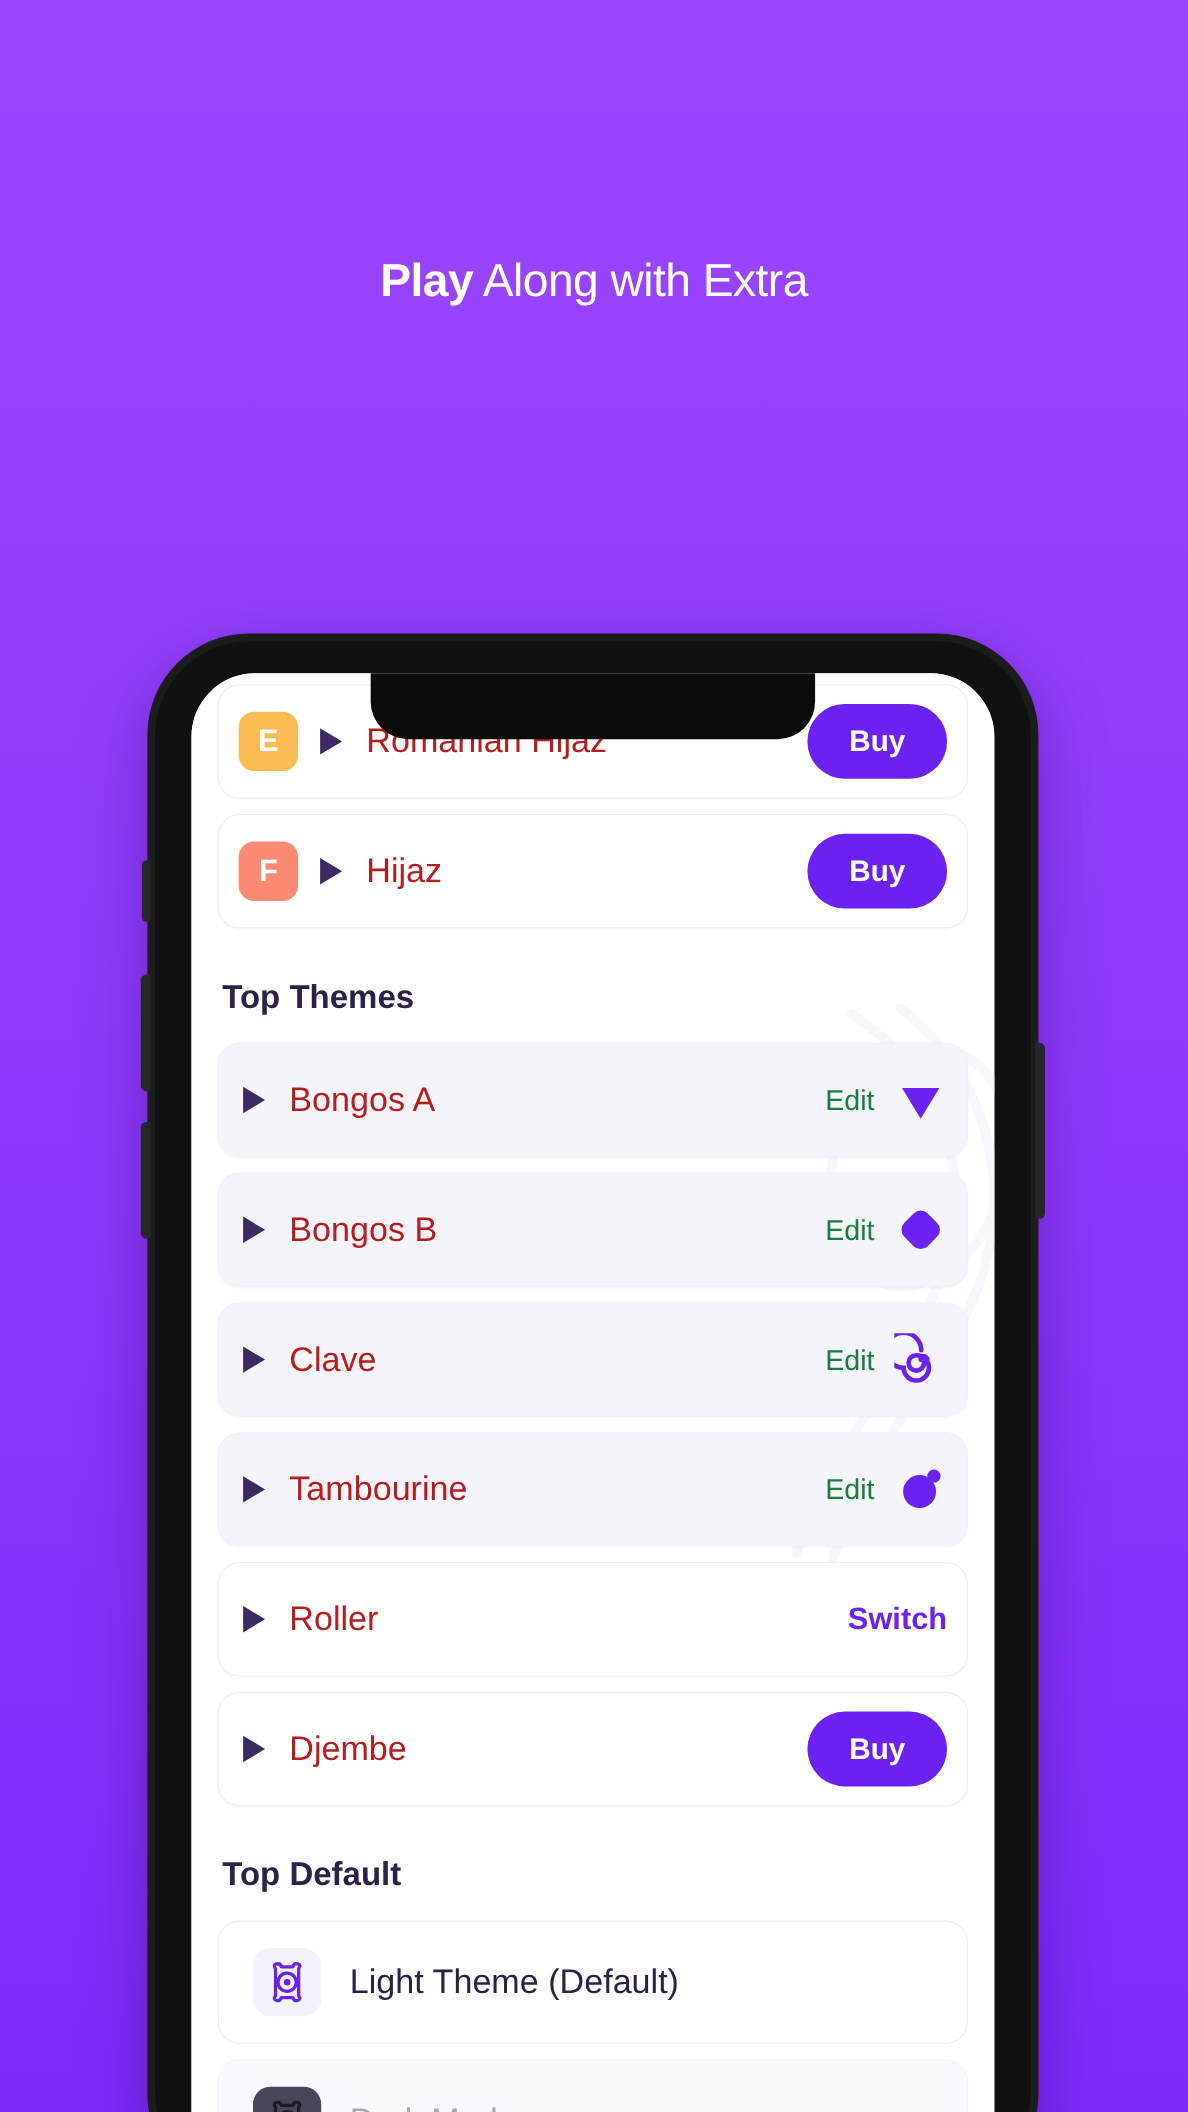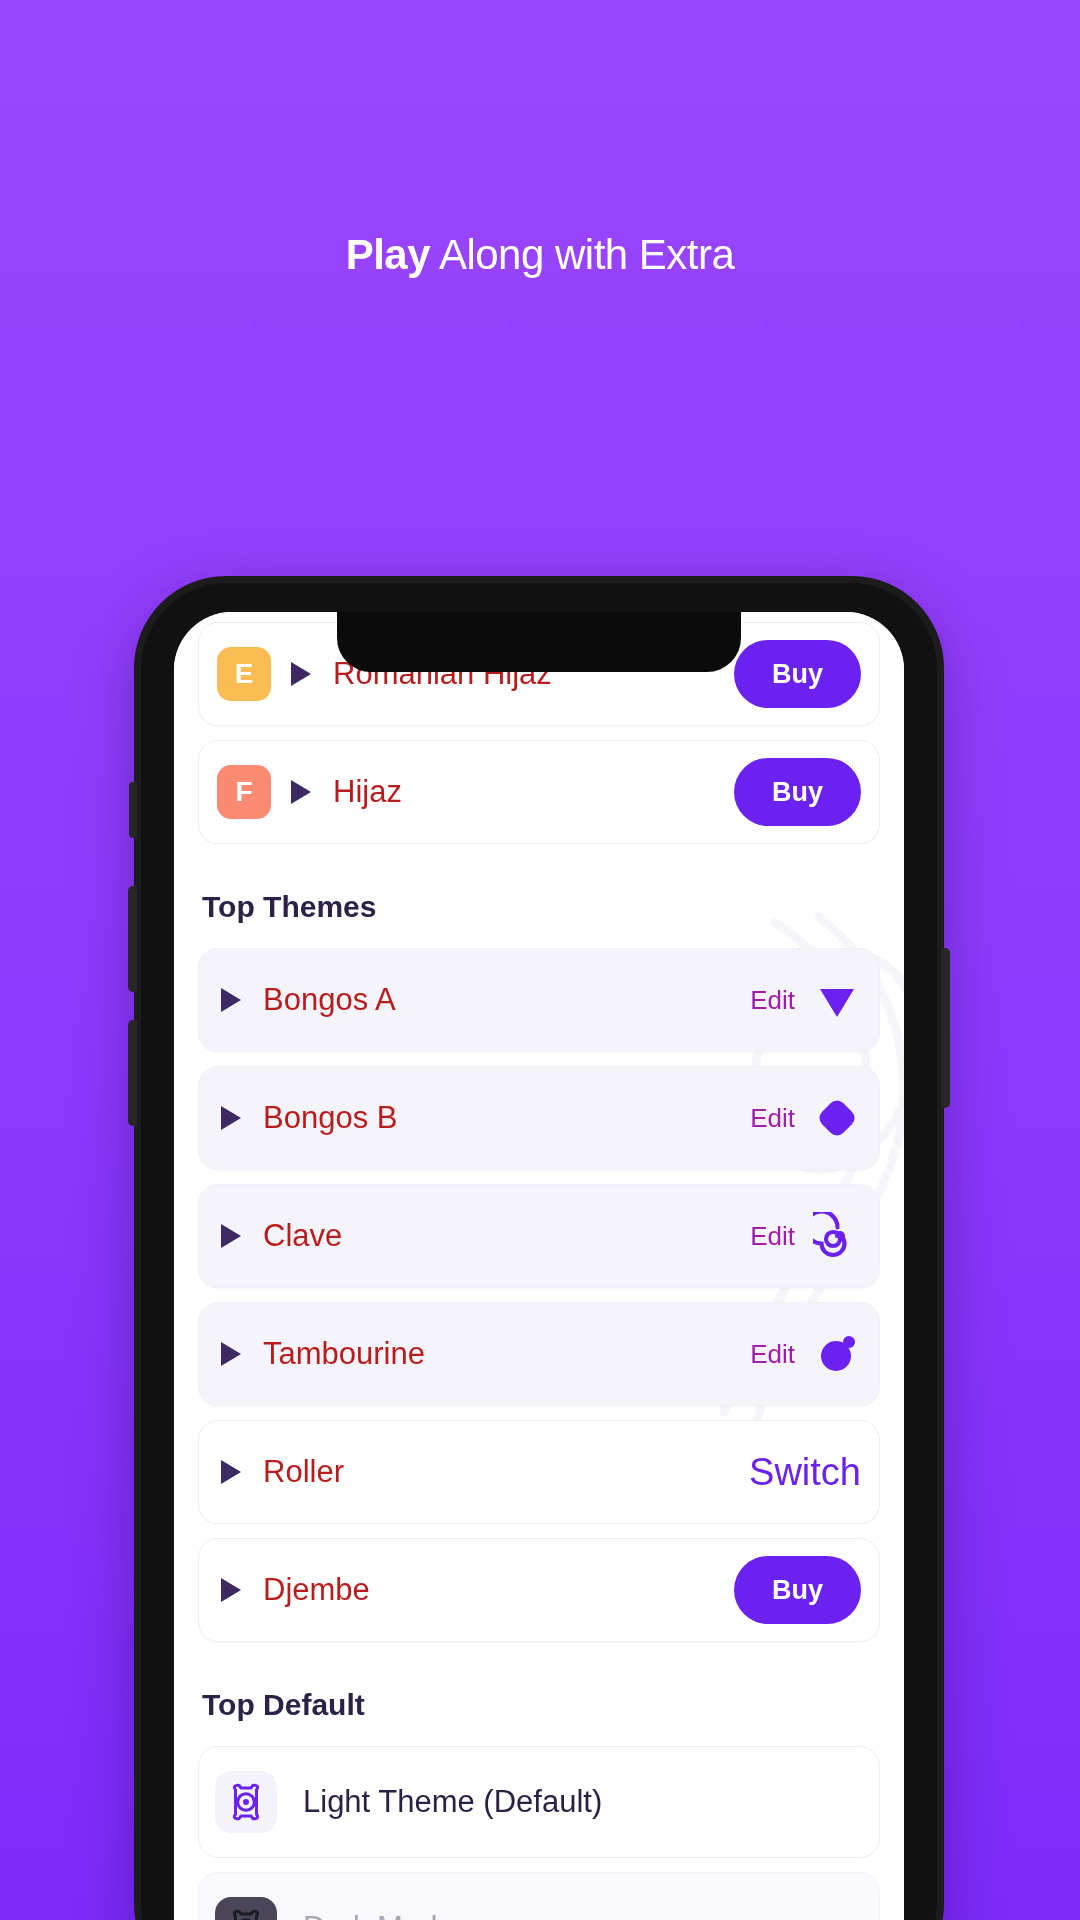--- a/index.html
+++ b/index.html
@@ -108,37 +108,37 @@
   .buy-btn{
     background:#6b21f0;
     color:#ffffff;
     font-size:27px; font-weight:700;
     border:none; border-radius:40px;
     padding:0 38px; height:68px;
     display:flex; align-items:center; justify-content:center;
     cursor:pointer;
   }
   .edit-link{
-    color:#a21caf; font-size:26px; font-weight:400;
+    color:#15803d; font-size:26px; font-weight:400;
     cursor:pointer; margin-right:18px;
   }
   .switch-link{
-    color:#6b21f0; font-size:38px; font-weight:400; cursor:pointer;
+    color:#6b21f0; font-size:28px; font-weight:700; cursor:pointer;
   }
   .glyph{ width:48px; height:48px; flex:0 0 auto; }
 
   .section-title{
     font-size:30px; font-weight:700; color:#2e2147;
     margin:46px 0 24px 4px;
   }
 
   .theme-card{
     height:112px; border-radius:20px;
     border:1px solid #eeecf7;
-    display:flex; align-items:center; padding:0 16px;
+    display:flex; align-items:center; padding:0 31px;
     margin-bottom:14px; background:#fff;
   }
   .theme-card.muted{ background:#f9f8fc; border-color:#f2f1f8; }
   .theme-icon{
     width:62px; height:62px; border-radius:16px;
     background:#f4f2fb; display:flex; align-items:center; justify-content:center;
     flex:0 0 auto;
   }
   .theme-icon.dark{ background:#4a4558; }
   .theme-label{

